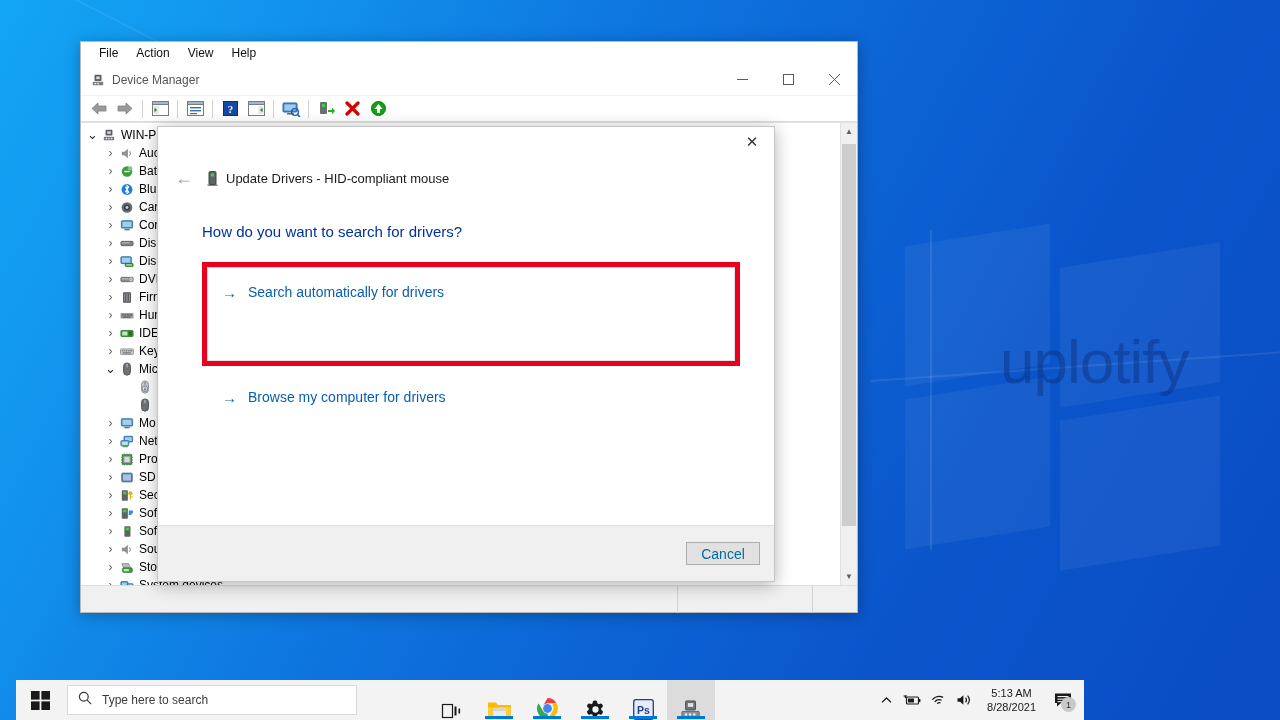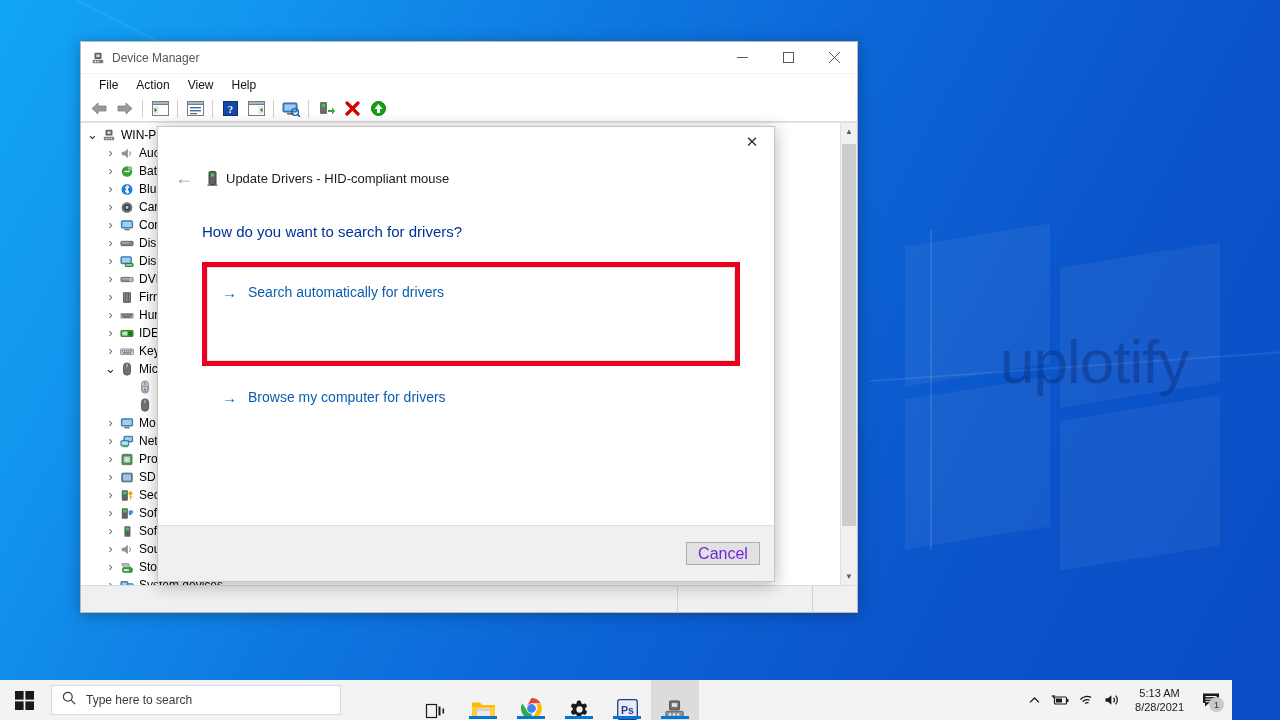--- a/index.html
+++ b/index.html
@@ -274,30 +274,30 @@
     display: flex;
     align-items: center;
     justify-content: flex-end;
     padding-right: 14px;
     flex: none;
   }
   #cancel-button {
     width: 74px; height: 23px;
     background: #e1e1e1;
     border: 1px solid #adadad;
-    font-size: 16px;
-    color: #6d28d9;
+    font-size: 14px;
+    color: #0369a1;
     font-family: "Liberation Sans", sans-serif;
   }
 
   
   #taskbar {
     position: absolute;
-    left: 0; bottom: 0;
-    width: 1232px; height: 40px;
+    left: 16px; bottom: 0;
+    width: 1068px; height: 40px;
     background: #f3f3f3;
     display: flex;
     align-items: center;
     z-index: 60;
   }
   #start-button {
     width: 48px; height: 40px;
     display: flex; align-items: center; justify-content: center;
   }
   #search-box {
@@ -375,20 +375,27 @@
   <div class="logo-pane" id="pane-a"></div>
   <div class="logo-pane" id="pane-b"></div>
   <div class="logo-pane" id="pane-c"></div>
   <div class="logo-pane" id="pane-d"></div>
   <div class="ray" id="ray2"></div>
   <div class="ray" id="ray3"></div>
 
   <div id="watermark">uplotify</div>
 
   <div id="dm-window">
+
+    <div id="dm-menubar">
+      <div class="menu-item">File</div>
+      <div class="menu-item">Action</div>
+      <div class="menu-item">View</div>
+      <div class="menu-item">Help</div>
+    </div>
 
     <div id="dm-titlebar">
       <span id="dm-title-icon">
         <svg width="14" height="14" viewBox="0 0 16 16">
           <rect x="4" y="2" width="8" height="7" rx="1" fill="#5d6063"></rect>
           <rect x="6" y="4" width="4" height="3" fill="#d8dade"></rect>
           <rect x="2" y="10" width="12" height="4" rx="1" fill="#7a7d80"></rect>
           <circle cx="5" cy="12" r="1" fill="#eceef0"></circle>
           <circle cx="8" cy="12" r="1" fill="#eceef0"></circle>
         </svg>
@@ -406,27 +413,20 @@
             </svg>
         </div>
         <div class="wc" id="wc-close">
           <svg width="11" height="11" viewBox="0 0 11 11">
               <path d="M0 0 L11 11 M11 0 L0 11" stroke="#5a5a5a" stroke-width="1"></path>
             </svg>
         </div>
       </div>
     </div>
 
-    <div id="dm-menubar">
-      <div class="menu-item">File</div>
-      <div class="menu-item">Action</div>
-      <div class="menu-item">View</div>
-      <div class="menu-item">Help</div>
-    </div>
-
     <div id="dm-toolbar">
       <div class="tb-btn">
         <svg width="18" height="15" viewBox="0 0 18 15">
           <path d="M8 2 L2 7.5 L8 13 L8 10 L16 10 L16 5 L8 5 Z" fill="#9a9a9a" stroke="#7d7d7d" stroke-width="0.8"></path>
         </svg>
       </div>
       <div class="tb-btn">
         <svg width="18" height="15" viewBox="0 0 18 15">
           <path d="M10 2 L16 7.5 L10 13 L10 10 L2 10 L2 5 L10 5 Z" fill="#9a9a9a" stroke="#7d7d7d" stroke-width="0.8"></path>
         </svg>

